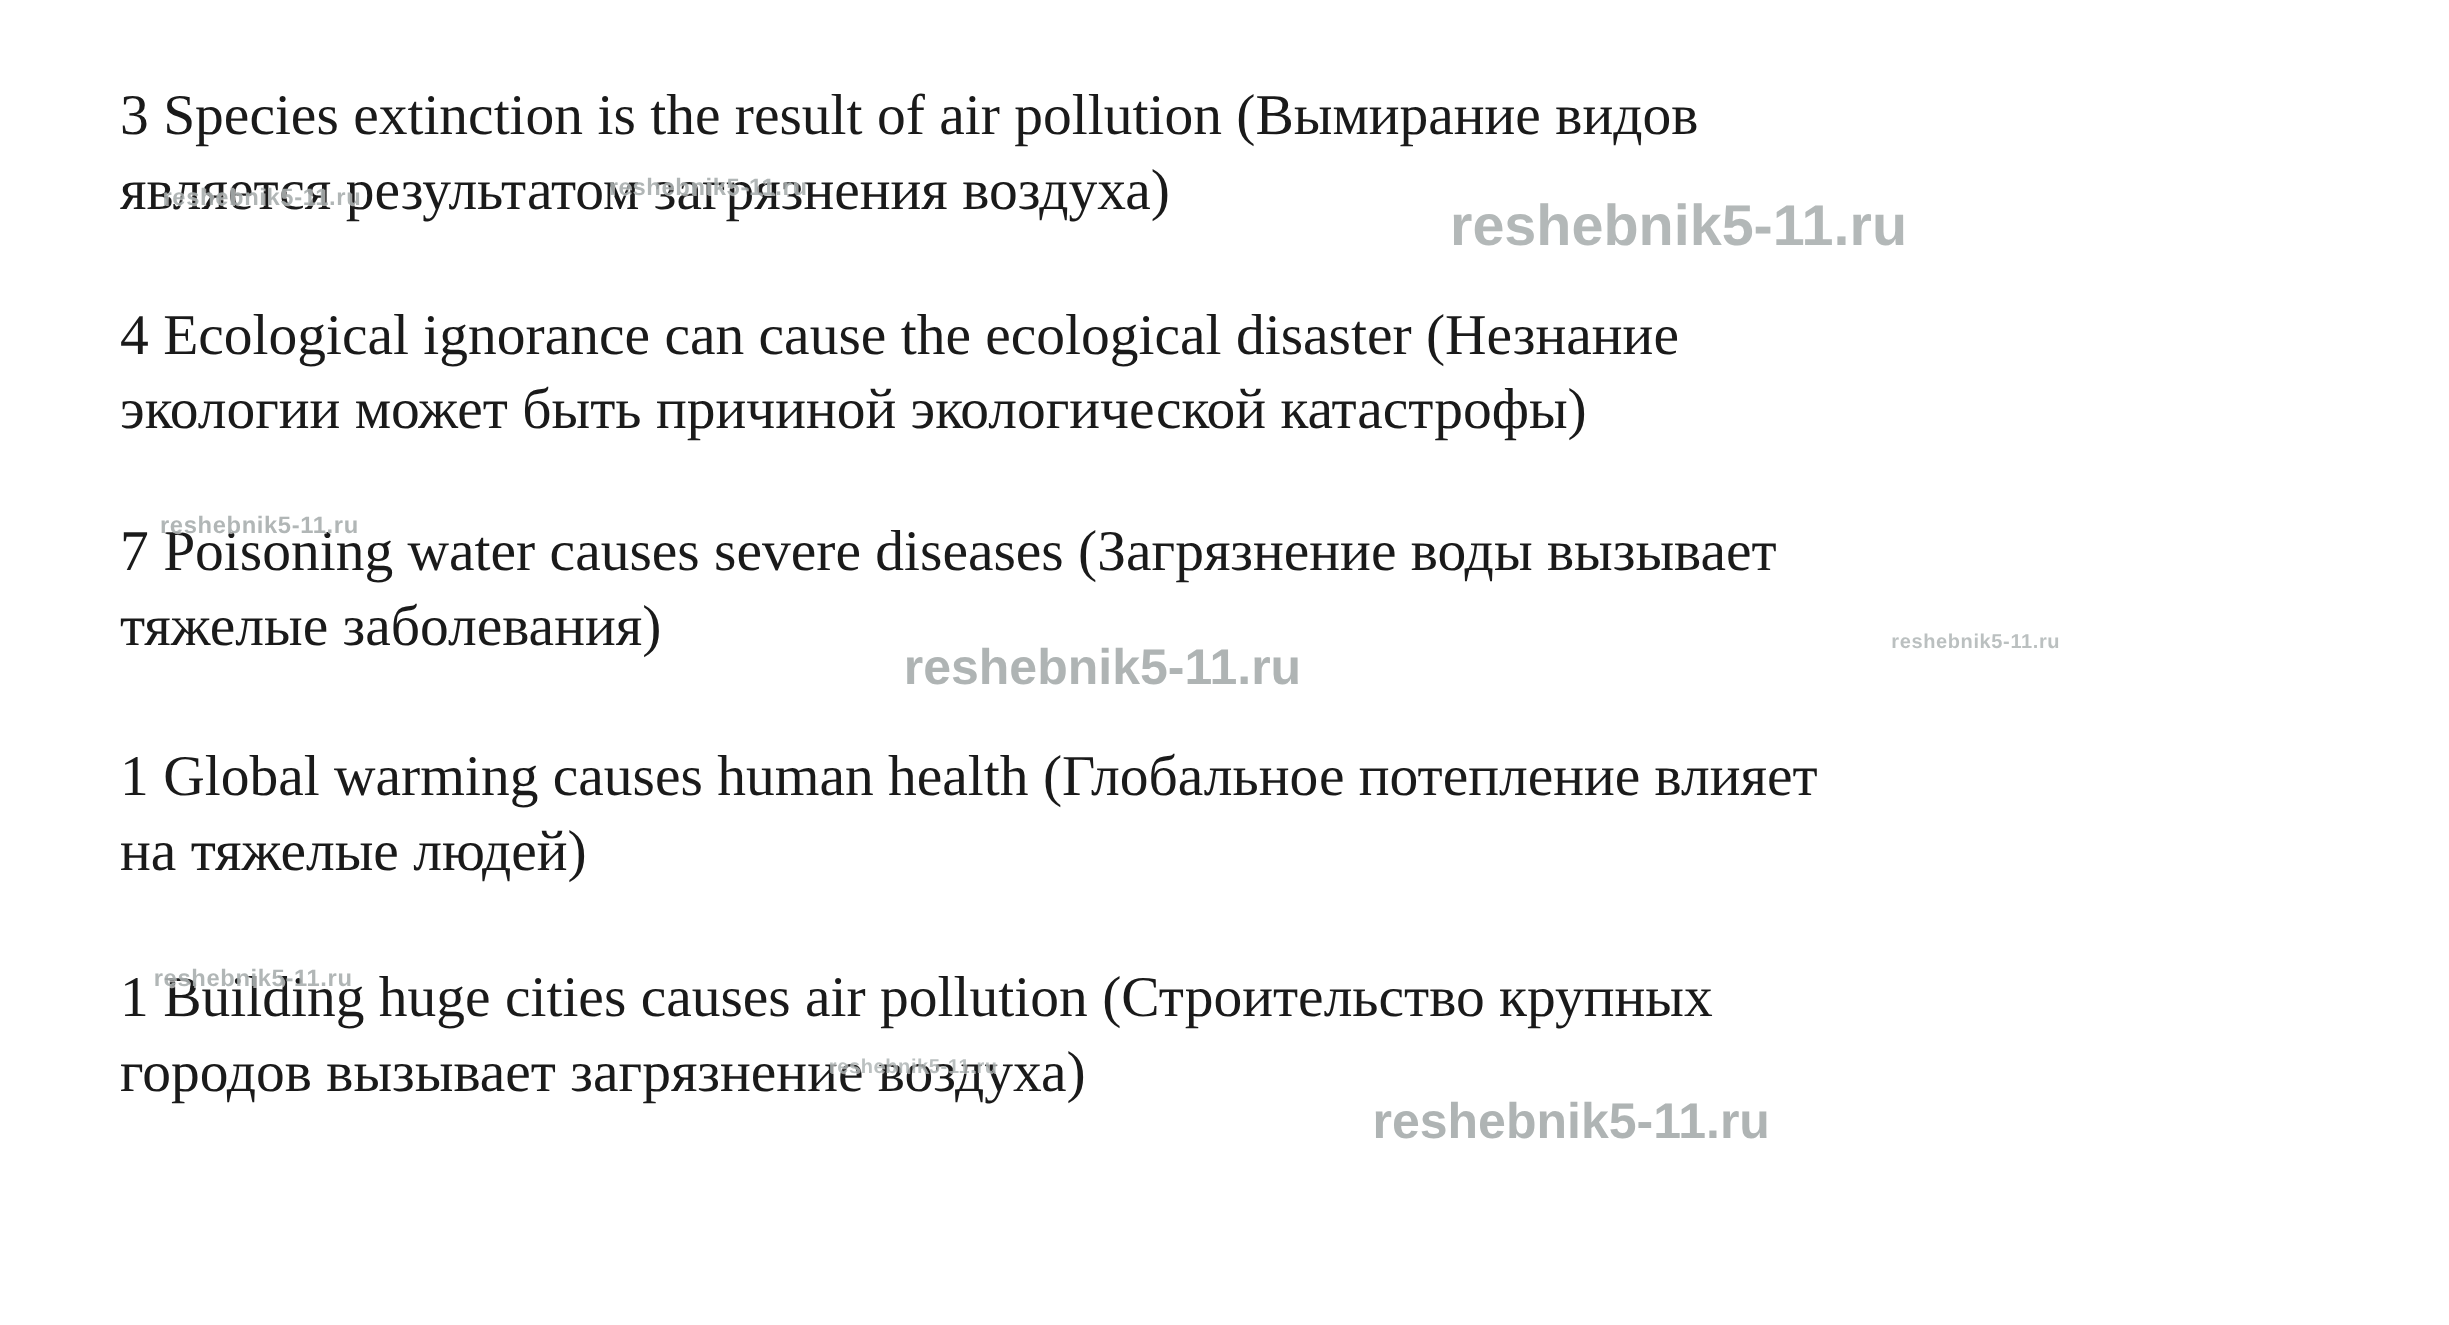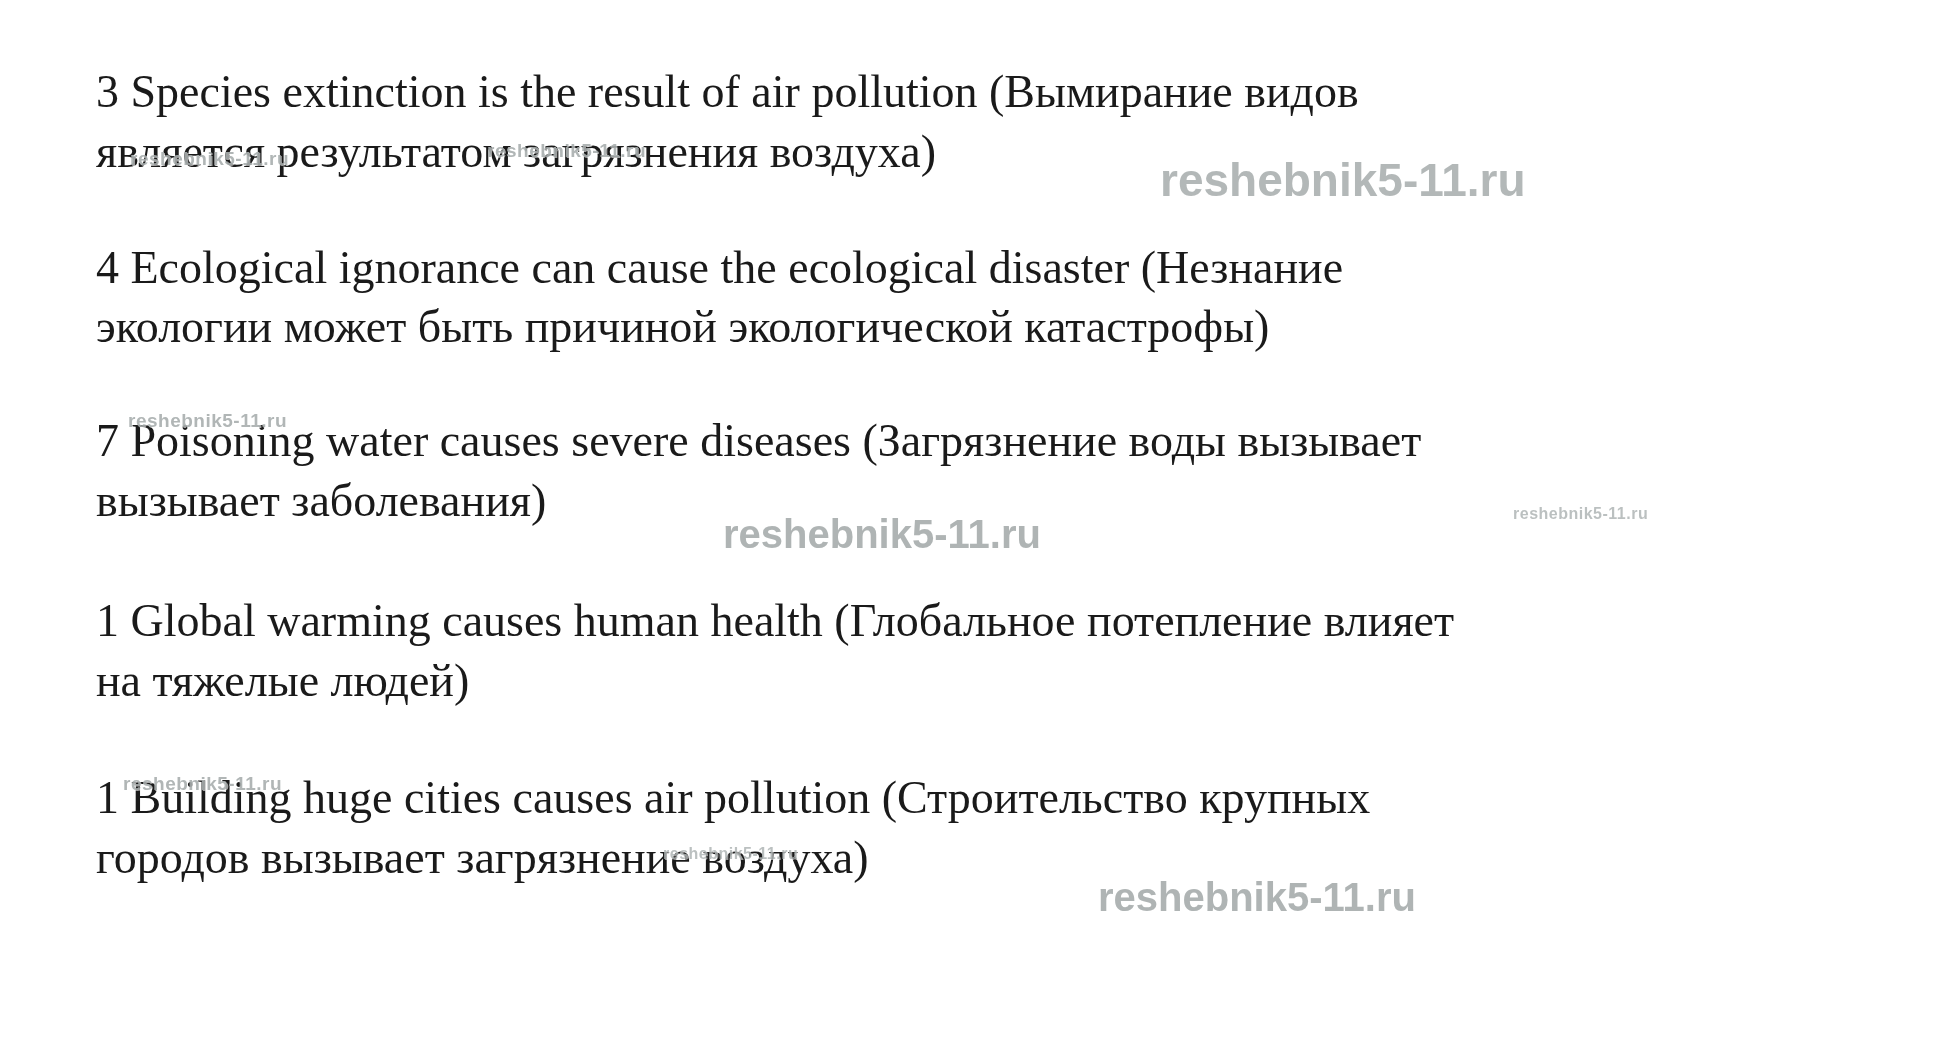--- a/index.html
+++ b/index.html
@@ -111,21 +111,21 @@
       <div class="last-line">является результатом загрязнения воздуха)</div>
     </div>
 
     <div class="para p4">
       <div>4  Ecological  ignorance  can  cause  the  ecological  disaster  (Незнание</div>
       <div class="last-line">экологии может быть причиной экологической катастрофы)</div>
     </div>
 
     <div class="para p5">
       <div>7 Poisoning water causes severe diseases (Загрязнение  воды  вызывает</div>
-      <div class="last-line">вызывает заболевания)</div>
+      <div class="last-line">тяжелые заболевания)</div>
     </div>
 
     <div class="para p6">
       <div>1 Global warming causes human health (Глобальное потепление влияет</div>
       <div class="last-line">на тяжелые людей)</div>
     </div>
 
     <div class="para p7">
       <div>1  Building  huge  cities  causes  air  pollution  (Строительство  крупных</div>
       <div class="last-line">городов вызывает загрязнение воздуха)</div>

